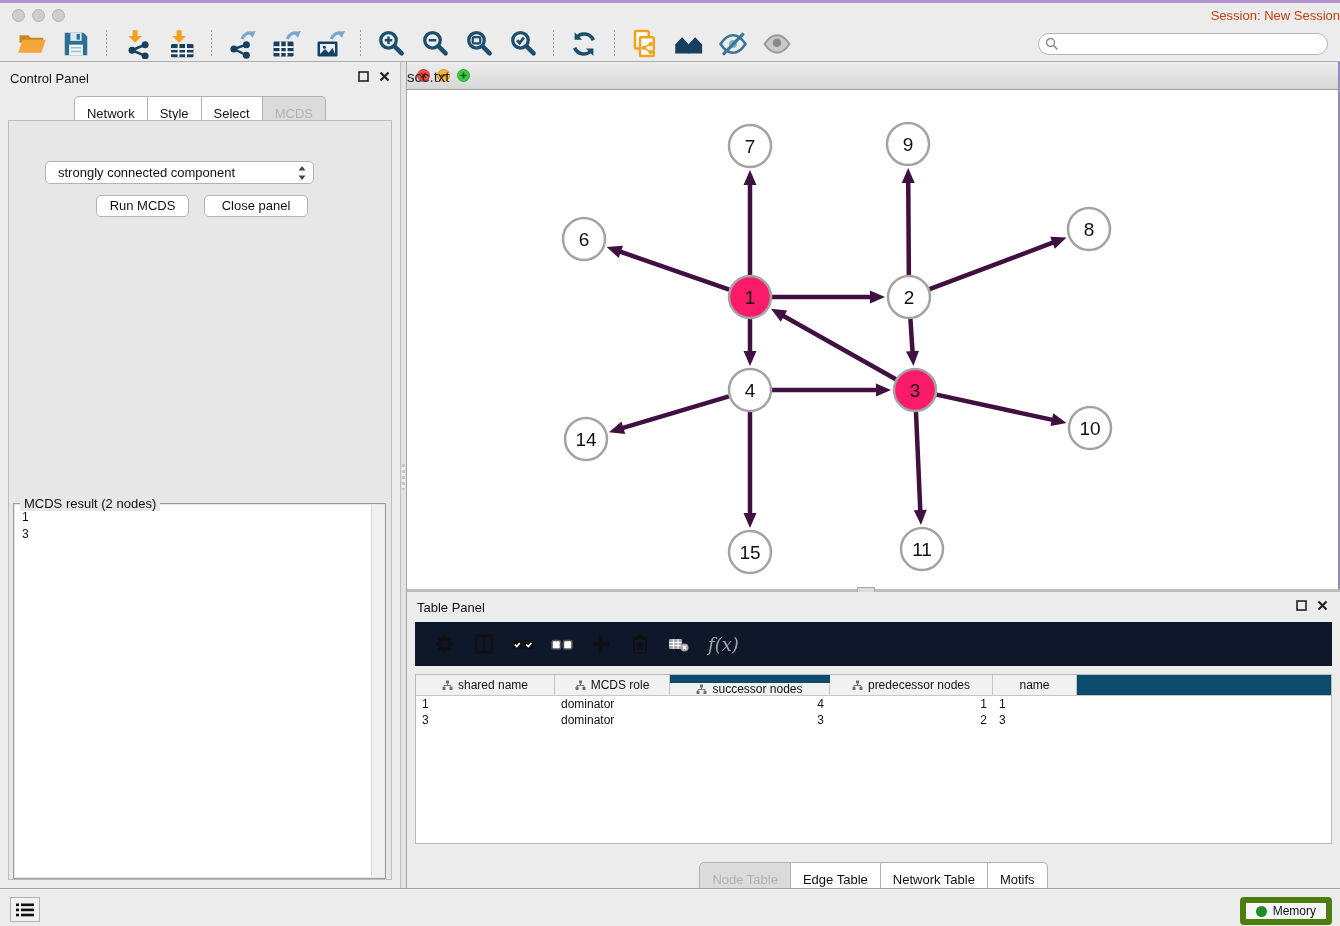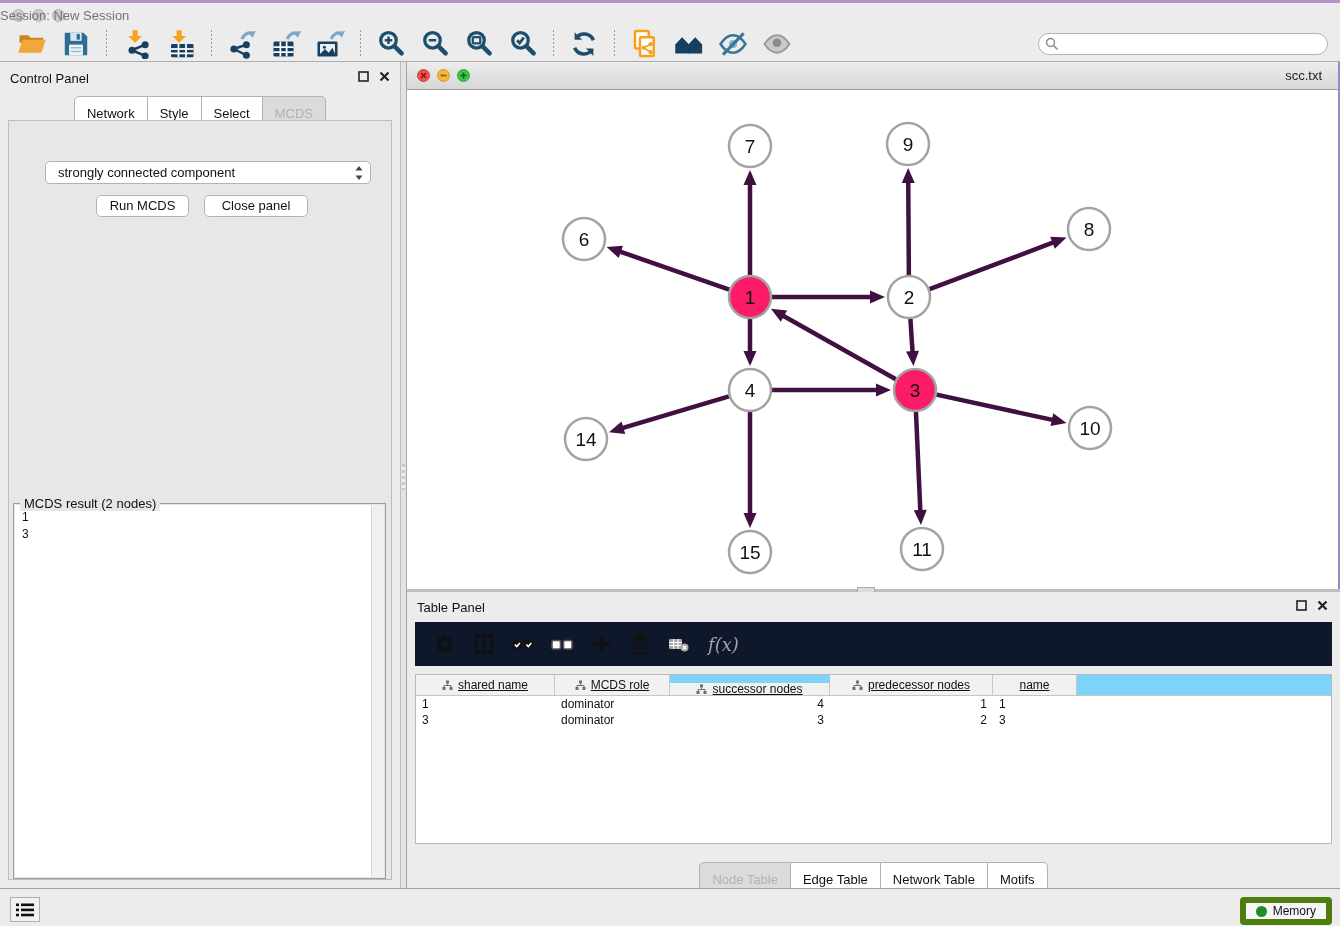--- a/index.html
+++ b/index.html
@@ -4,22 +4,22 @@
 <style>
   html,body{margin:0;padding:0;}
   body{width:1340px;height:926px;position:relative;background:#ececec;
        font-family:"Liberation Sans",sans-serif;overflow:hidden;color:#111;}
   .abs{position:absolute;}
   
   #titlebar{left:0;top:0;width:1340px;height:26px;background:#ececec;
             border-top:3px solid #b493ce;box-sizing:border-box;}
   #titlebar .tl{position:absolute;top:6px;width:13px;height:13px;border-radius:50%;
                 background:#cdcdcd;border:1px solid #b3b3b3;box-sizing:border-box;}
-  #app-title{position:absolute;left:0;right:0;top:5px;text-align:left;
-             font-size:13px;color:#737373;}
+  #app-title{position:absolute;left:0;right:0;top:5px;text-align:right;
+             font-size:13px;color:#c2410c;}
   
   #toolbar{left:0;top:26px;width:1340px;height:36px;background:#ececec;
            border-bottom:1px solid #adadad;box-sizing:border-box;
            display:flex;align-items:center;padding-left:10px;}
   .ticon{width:30px;height:30px;margin:0 7px;flex:0 0 auto;}
   .tsep{width:1px;height:28px;margin:0 8px;flex:0 0 auto;
         background-image:linear-gradient(#9a9a9a 40%,transparent 40%);
         background-size:1px 4px;}
   #search-wrap{position:absolute;right:12px;top:33px;width:290px;height:22px;}
   #search-input{width:100%;height:100%;box-sizing:border-box;border:1px solid #b5b5b5;
@@ -32,21 +32,21 @@
   .panel-btns{position:absolute;right:10px;top:9px;display:flex;gap:10px;align-items:center;}
   #cp-tabs{position:absolute;left:0;top:34px;width:100%;display:flex;justify-content:center;}
   .tab{font-size:13px;padding:9px 12px;background:#fff;border:1px solid #b2b2b2;
        border-left:none;white-space:nowrap;cursor:default;}
   .tab:first-child{border-left:1px solid #b2b2b2;border-radius:5px 0 0 5px;}
   .tab:last-child{border-radius:0 5px 5px 0;}
   .tab.active{background:#dbdbdb;color:#b2b2b2;}
   #cp-body{position:absolute;left:8px;top:58px;width:384px;height:760px;
            background:#e7e7e7;border:1px solid #bdbdbd;box-sizing:border-box;}
   #opt-label{position:absolute;left:0;width:100%;top:18px;text-align:center;font-size:13px;}
-  #criterion-select{position:absolute;left:36px;top:40px;width:326px;height:23px;
+  #criterion-select{position:absolute;left:36px;top:40px;width:269px;height:23px;
                     background:#fff;border:1px solid #b3b3b3;border-radius:5px;
                     font-size:13px;line-height:21px;padding-left:12px;box-sizing:border-box;}
   #criterion-select svg{position:absolute;right:6px;top:3px;}
   .push-btn{position:absolute;height:22px;background:#fff;border:1px solid #b3b3b3;
             border-radius:5px;font-size:13px;text-align:center;line-height:20px;box-sizing:border-box;}
   #run-btn{left:87px;top:74px;width:93px;}
   #close-btn{left:195px;top:74px;width:104px;}
   #result-group{position:absolute;left:4px;top:382px;width:373px;height:376px;
                 border:1px solid #9c9c9c;box-sizing:border-box;}
   #result-title{position:absolute;left:6px;top:-8px;background:#e7e7e7;padding:0 4px;
@@ -62,34 +62,34 @@
               background:repeating-linear-gradient(#c7c7c7 0 3px,#efefef 3px 6px);}
   #splitter-h{left:407px;top:589px;width:933px;height:3px;background:#bdbdbd;}
   #splitter-h .grip{position:absolute;left:450px;top:-2px;width:18px;height:7px;
               background:#dcdcdc;border:1px solid #a9a9a9;box-sizing:border-box;}
   
   #network-window{left:407px;top:62px;width:933px;height:527px;box-sizing:border-box;
                   border-right:2px solid #918dc0;background:#fff;}
   #net-titlebar{position:absolute;left:0;top:0;width:100%;height:28px;
                 background:linear-gradient(#ededed,#d7d7d7);
                 border-bottom:1px solid #9e9e9e;box-sizing:border-box;}
-  #net-title{position:absolute;left:0;right:16px;top:6px;text-align:right;font-size:13px;color:#222;}
+  #net-title{position:absolute;left:0;right:16px;top:6px;text-align:left;font-size:15px;color:#222;}
   .mac{position:absolute;top:7px;width:13px;height:13px;border-radius:50%;box-sizing:border-box;}
   #net-canvas{position:absolute;left:0;top:28px;width:931px;height:499px;background:#fff;}
   #graph-svg{position:absolute;left:0;top:0;}
   
   #table-panel{left:407px;top:592px;width:933px;height:296px;background:#ececec;}
   #tp-title{position:absolute;left:10px;top:8px;font-size:13px;}
   #tp-toolbar{position:absolute;left:8px;top:30px;width:917px;height:44px;background:#0f172a;
               display:flex;align-items:center;padding-left:18px;box-sizing:border-box;}
   .tp-icon{width:24px;height:24px;margin-right:15px;flex:0 0 auto;}
   #fx-icon{font-family:"DejaVu Serif",serif;font-style:italic;font-size:18px;color:#a5a5a5;margin-left:2px;}
   #tbl{position:absolute;left:8px;top:82px;width:917px;height:170px;background:#fff;
        border:1px solid #b9b9b9;box-sizing:border-box;overflow:hidden;}
-  #tbl-head{display:flex;height:20px;border-bottom:1px solid #c6c6c6;background:#7dd3fc;text-decoration:underline;}
+  #tbl-head{display:flex;height:20px;border-bottom:1px solid #c6c6c6;background:#0c4a6e;}
   .th{background:#f1f1f1;border-right:1px solid #c6c6c6;box-sizing:border-box;
       font-size:12px;display:flex;align-items:center;justify-content:center;gap:5px;
       white-space:nowrap;overflow:hidden;}
   .tr{display:flex;height:16px;align-items:center;}
   .td{font-size:12px;box-sizing:border-box;padding:0 6px;white-space:nowrap;overflow:hidden;}
   #tp-tabs{position:absolute;left:0;top:270px;width:100%;display:flex;justify-content:center;align-items:center;}
   
   #statusbar{left:0;top:888px;width:1340px;height:38px;background:#ececec;
              border-top:1px solid #a2a2a2;box-sizing:border-box;}
   #list-btn{position:absolute;left:10px;top:8px;width:30px;height:25px;background:#f2f2f2;

